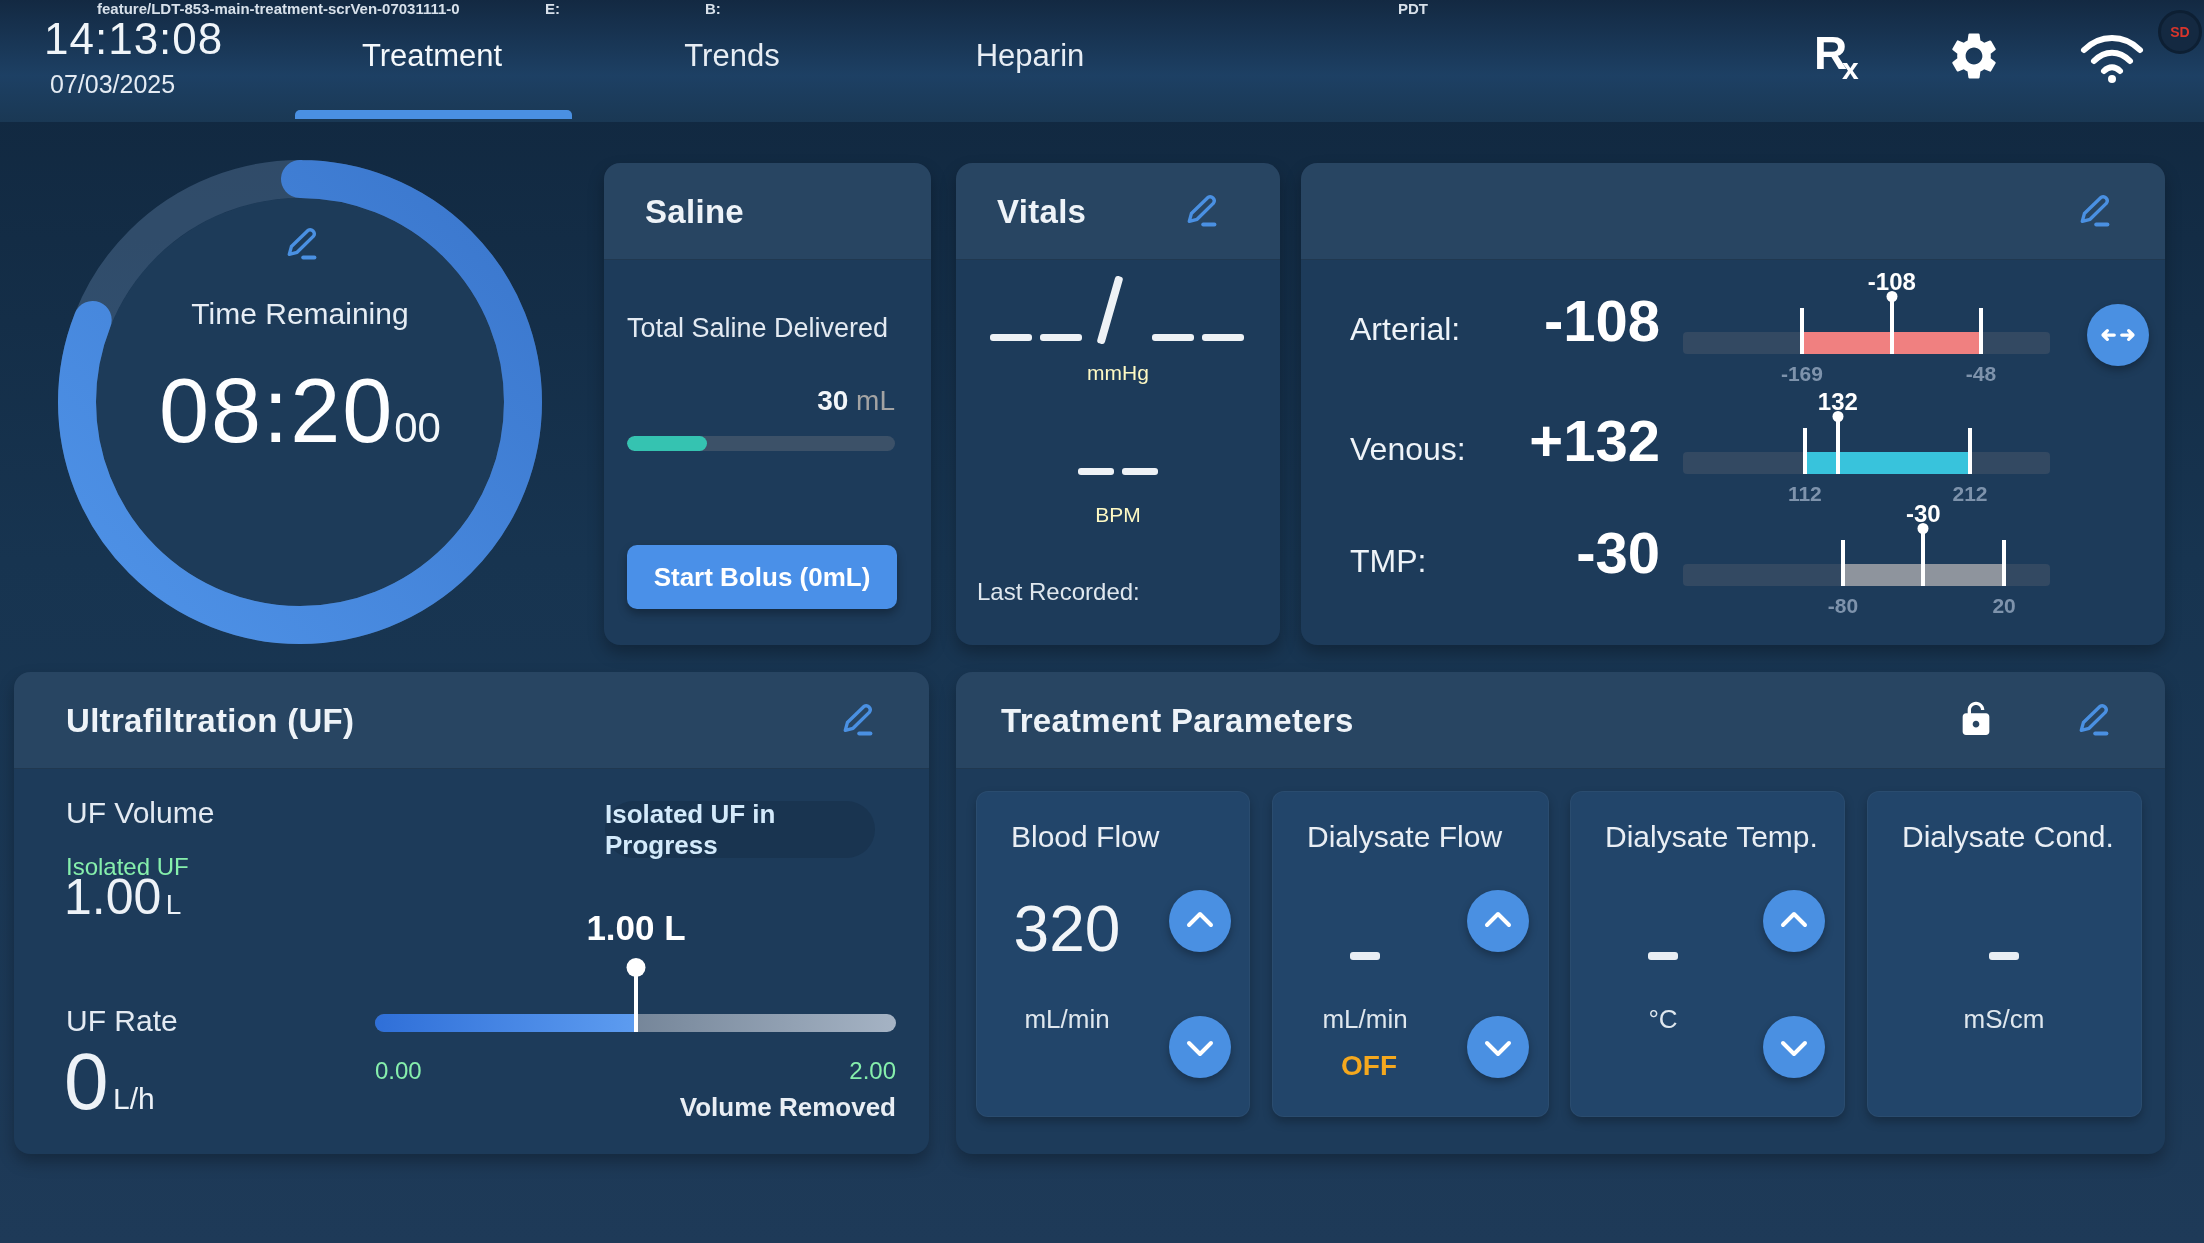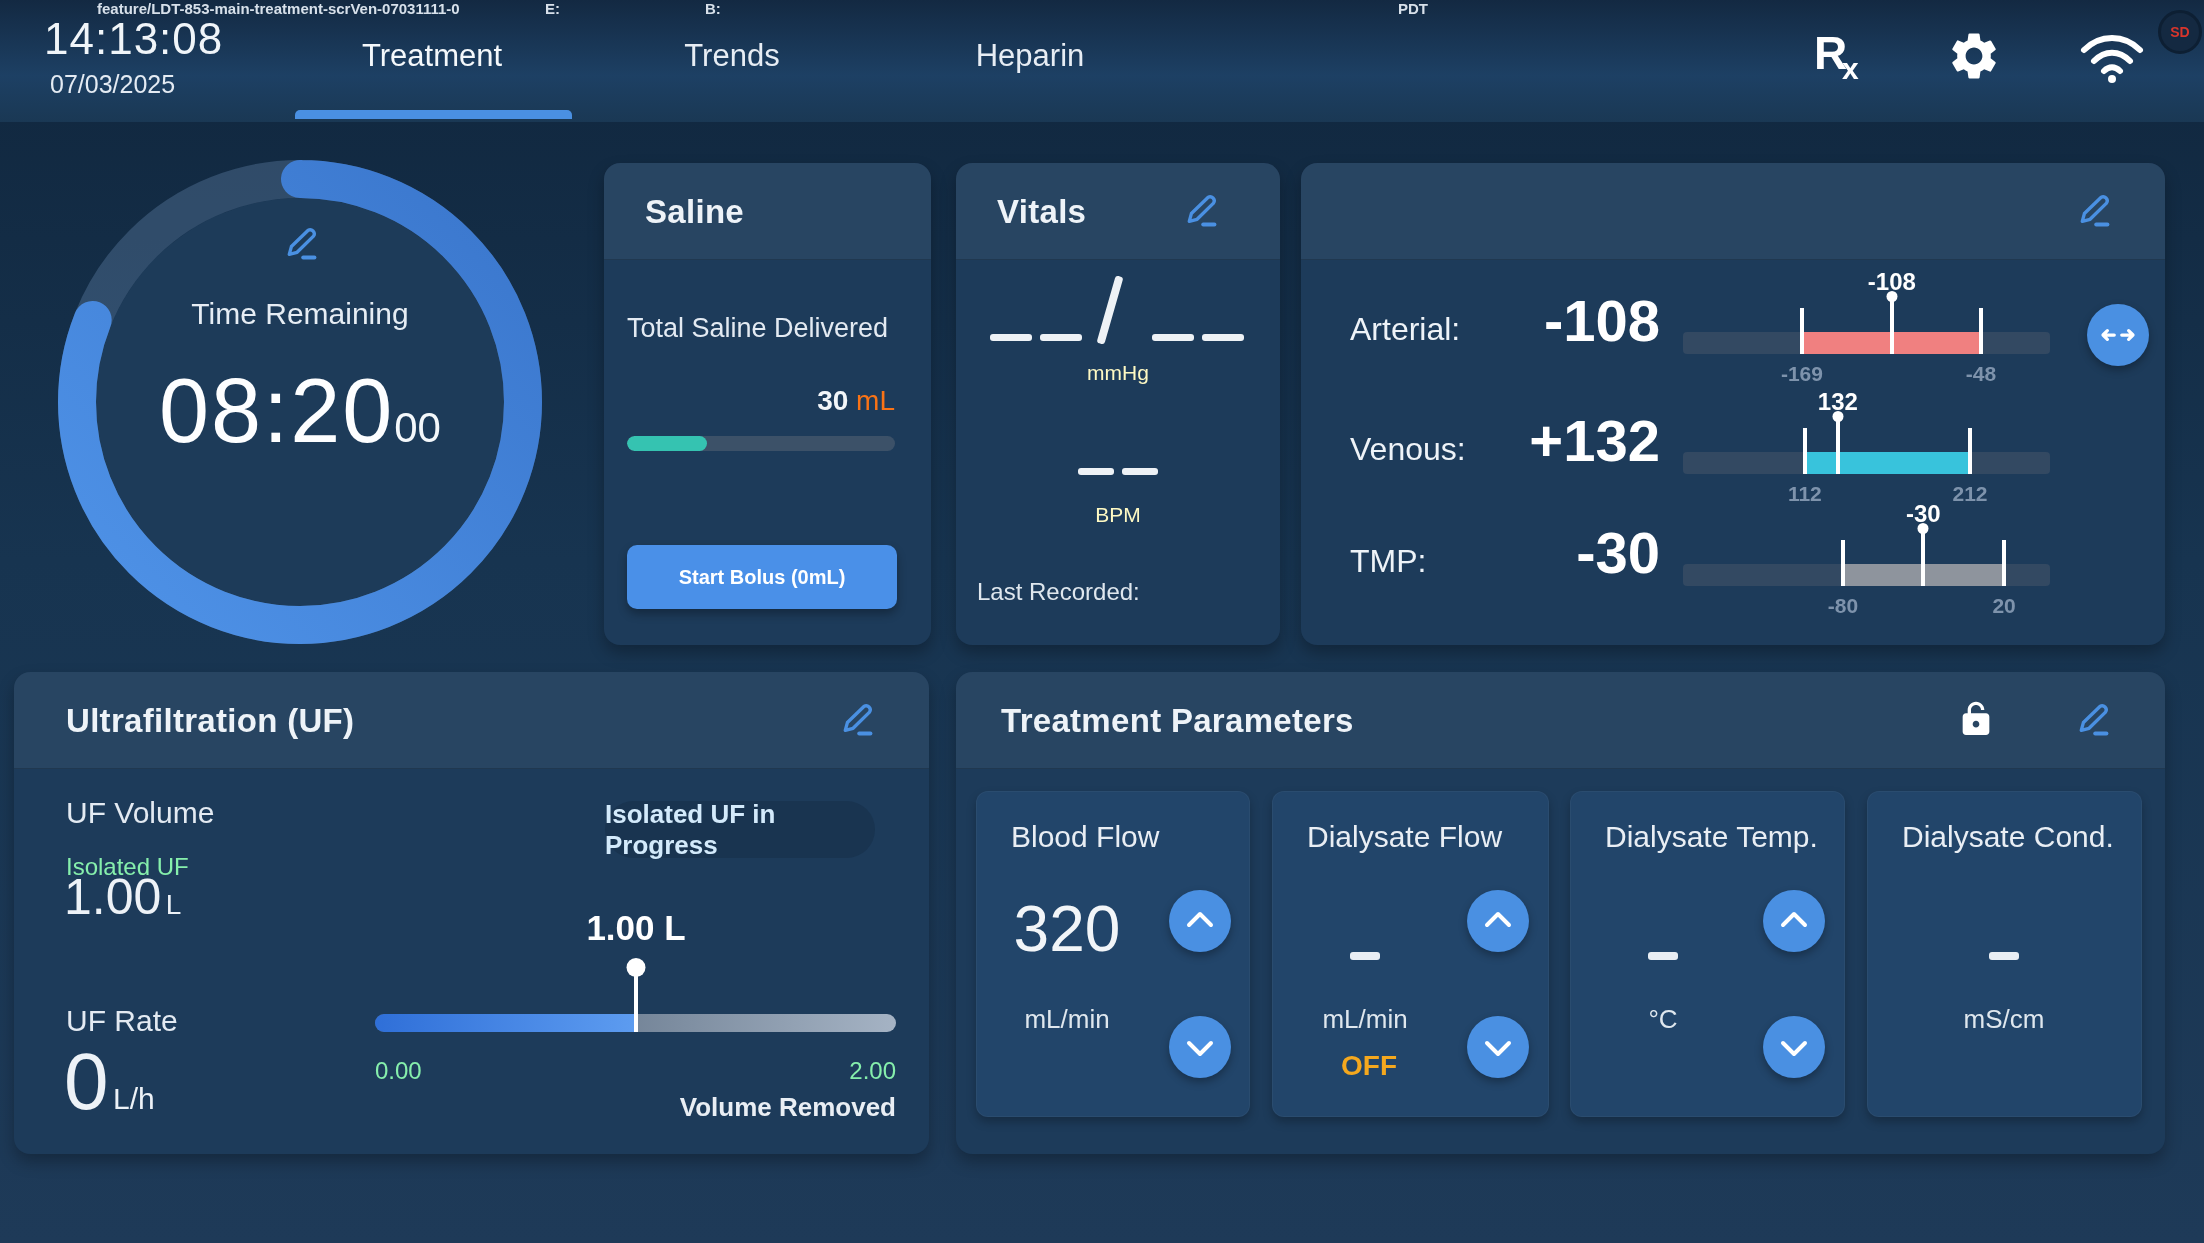--- a/index.html
+++ b/index.html
@@ -31,21 +31,21 @@
   .card-title{position:absolute;top:30px;font-size:33px;font-weight:700;color:#eef3f8;letter-spacing:.3px;}
   .penbtn{position:absolute;width:38px;height:38px;cursor:pointer;}
   
   .timer-title{font-size:30px;color:#e6edf4;transform:translateX(-50%);}
   .timer-time{font-size:90px;color:#fdfeff;letter-spacing:2px;}
   .timer-sec{font-size:42px;color:#f4f8fb;}
   
   .lbl{font-size:27px;color:#e3eaf2;}
   .bar-track{background:#3c5168;border-radius:8px;overflow:hidden;}
   .bar-fill{height:100%;border-radius:8px;width:calc(var(--pct)*1%);background:var(--fill);}
-  .btn-primary{background:#4a90e8;border-radius:10px;color:#fff;font-size:20px;font-weight:700;
+  .btn-primary{background:#4a90e8;border-radius:10px;color:#fff;font-size:26px;font-weight:700;
     display:flex;align-items:center;justify-content:center;cursor:pointer;box-shadow:0 5px 10px rgba(0,0,0,.3);}
   
   .dash{background:#eef2f6;border-radius:3px;}
   .unit-muted{font-size:21px;color:#fef9c3;transform:translateX(-50%);}
   
   .p-label{font-size:32px;color:#eef3f8;}
   .p-value{font-size:58px;font-weight:700;color:#ffffff;text-align:right;}
   .gauge{position:absolute;width:367px;height:110px;}
   .gtrack{position:absolute;left:0;top:62px;width:100%;height:22px;background:#334962;border-radius:4px;}
   .gfill{position:absolute;top:62px;height:22px;left:calc(var(--start)*1%);
@@ -145,21 +145,21 @@
   <div class="abs" style="left:300px;top:360px;transform:translateX(-50%);white-space:nowrap">
     <span class="timer-time">08:20</span><span class="timer-sec">00</span>
   </div>
 
   <div class="abs card" style="left:604px;top:163px;width:327px;height:482px">
     <div class="card-head"></div>
     <div class="card-title" style="left:41px">Saline</div>
     <div class="abs lbl" style="left:23px;top:150px">Total Saline Delivered</div>
     <div class="abs" style="right:36px;top:222px;font-size:28px">
       <span style="font-weight:700;color:#f2f6f9">30</span>
-      <span style="color:#f97316">mL</span>
+      <span style="color:#a3a3a3">mL</span>
     </div>
     <div class="abs bar-track" style="left:23px;top:273px;width:268px;height:15px">
       <div class="bar-fill" style="--pct: 30; --fill: #35c3b1;"></div>
     </div>
     <div class="abs btn-primary" style="left:23px;top:382px;width:270px;height:64px">Start Bolus (0mL)</div>
   </div>
 
   <div class="abs card" style="left:956px;top:163px;width:324px;height:482px">
     <div class="card-head"></div>
     <div class="card-title" style="left:41px">Vitals</div>

